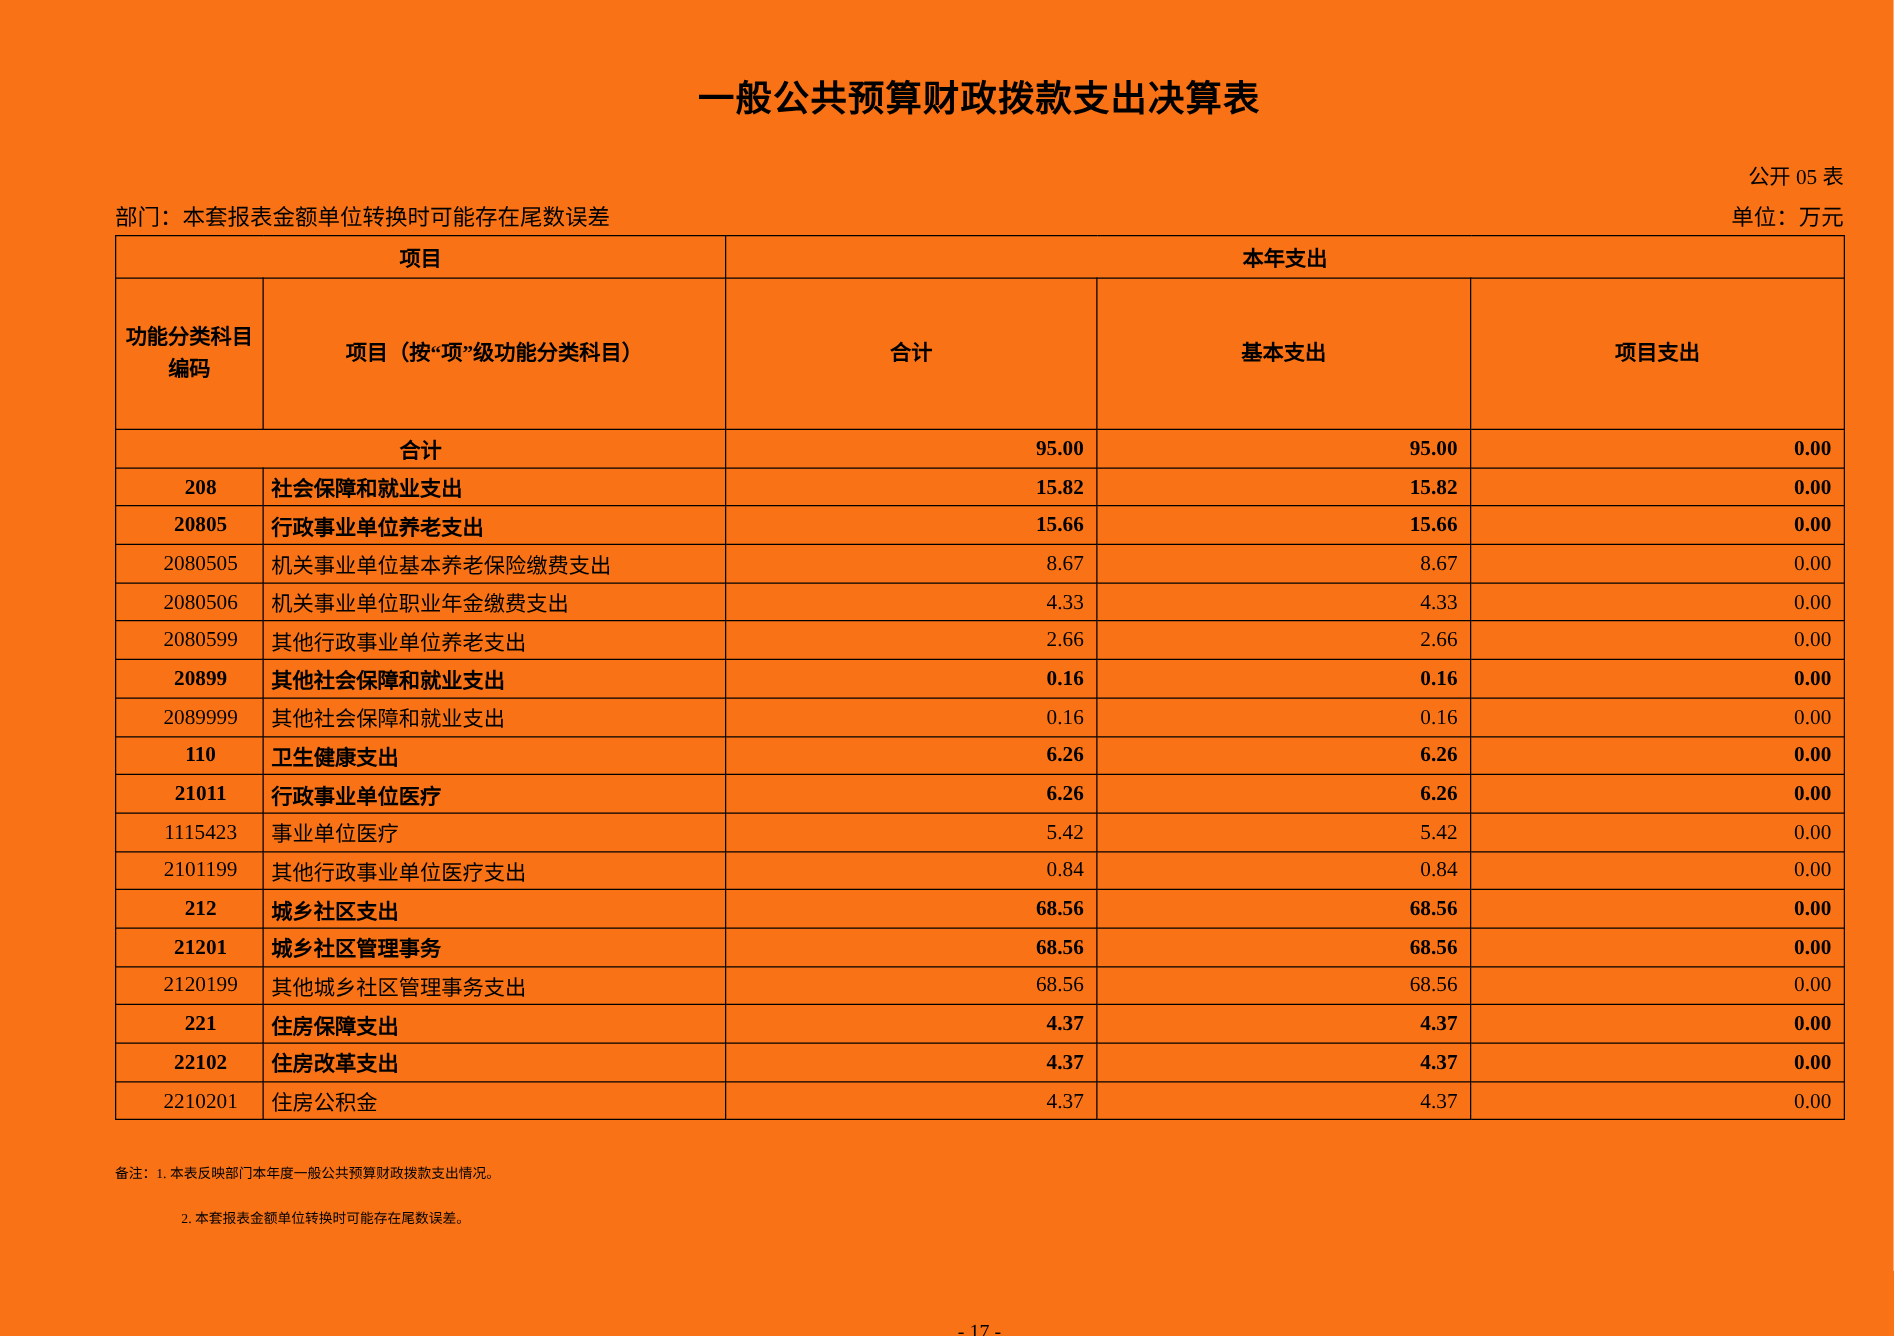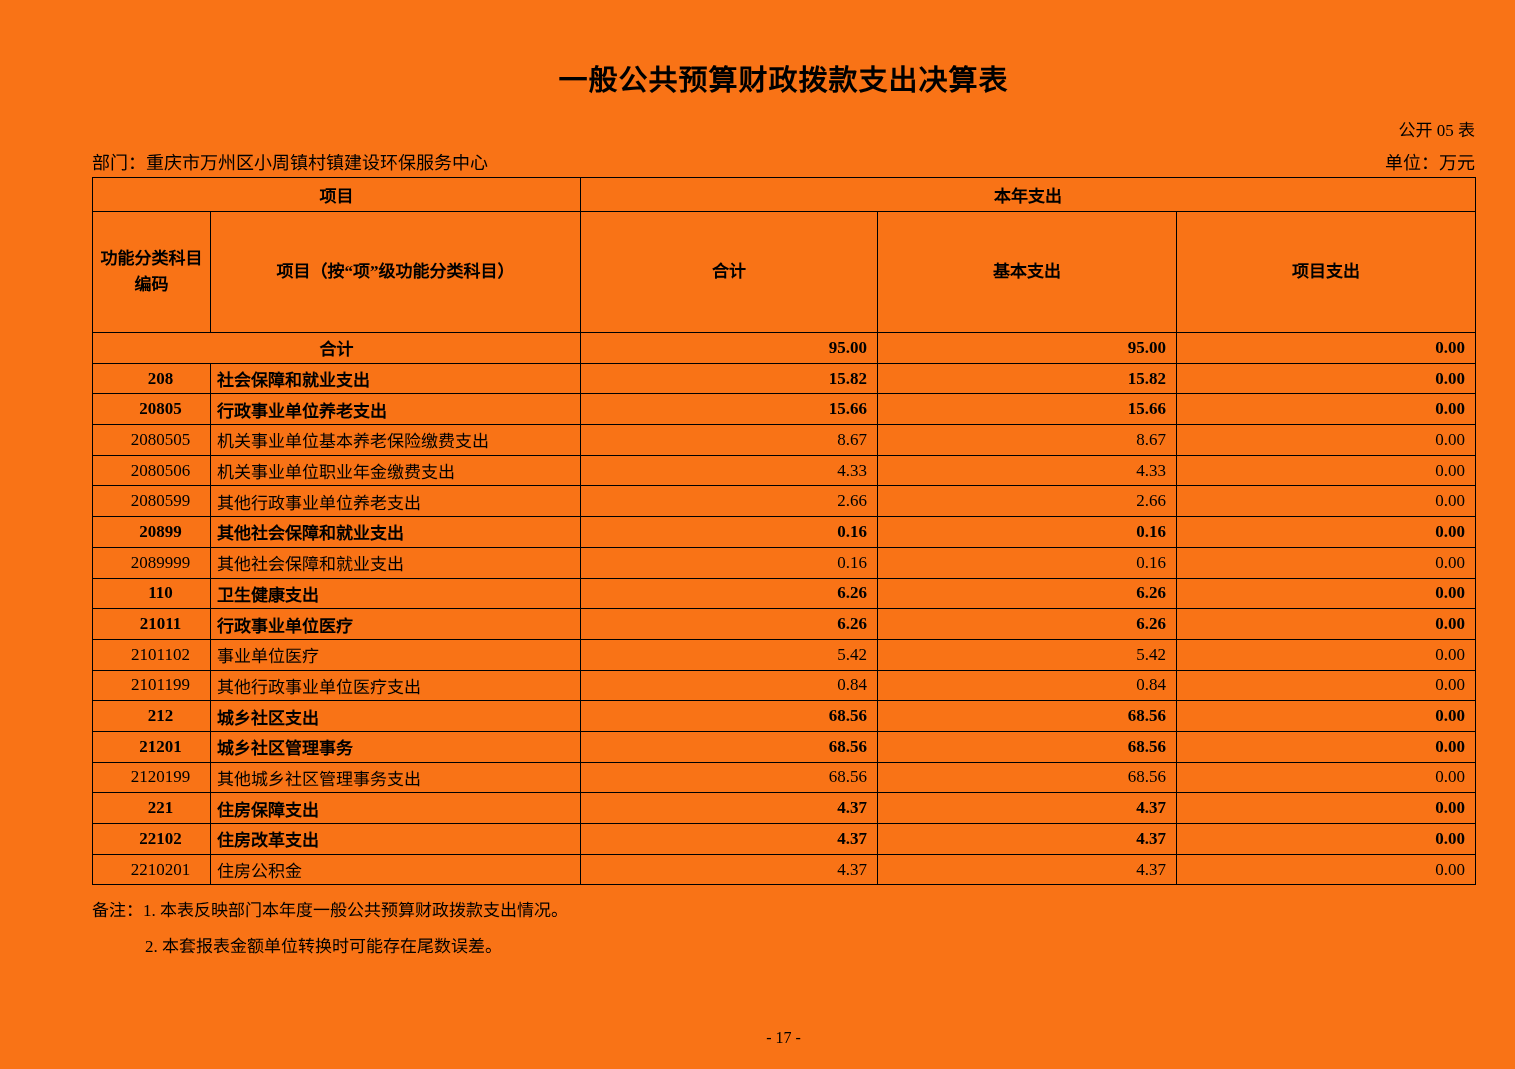--- a/index.html
+++ b/index.html
@@ -23,21 +23,21 @@
   .title {
     margin: 0;
     padding-top: 57px;
     text-align: center;
     font-size: 29px;
     font-weight: bold;
     line-height: 46px;
     letter-spacing: 1px;
   }
   .meta-table-no {
-    margin-top: 17px;
+    margin-top: 28px;
     text-align: right;
     font-size: 17px;
     line-height: 22px;
   }
   .meta-row {
     margin-top: 9px;
     display: flex;
     justify-content: space-between;
     align-items: flex-end;
     font-size: 18px;
@@ -79,43 +79,43 @@
     font-size: 17px;
     vertical-align: middle;
     padding: 0;
   }
   td.code { text-align: center; padding-left: 18px; }
   td.name { text-align: left; padding-left: 6px; font-family: Liberation Serif, serif; }
   td.num  { text-align: right; padding-right: 10px; }
   td.merged-name { text-align: center; }
   tr.bold td { font-weight: bold; }
   .notes {
-    margin-top: 8px;
-    font-size: 17px;
+    margin-top: 25px;
+    font-size: 11px;
     line-height: 36px;
   }
   .note2 { padding-left: 53px; }
   .pageno {
     margin-top: 64px;
     text-align: center;
     font-size: 16px;
   }
 </style>
 </head>
 <body>
 
 <div class="page">
   <div class="content">
 
     <h1 class="title">一般公共预算财政拨款支出决算表</h1>
 
     <div class="meta-table-no">公开 05 表</div>
 
     <div class="meta-row">
-      <div><span>部门：</span><span>重庆市万州区小周镇村镇建设环保服务中心</span></div>
+      <div><span>部门：</span><span>本套报表金额单位转换时可能存在尾数误差</span></div>
       <div><span>单位：</span><span>万元</span></div>
     </div>
 
     <table class="budget">
       <colgroup>
         <col class="col-code">
           <col class="col-item">
           <col class="col-total">
           <col class="col-basic">
           <col class="col-project">
@@ -200,21 +200,21 @@
             <td class="num">0.00</td>
           </tr>
           <tr class="bold">
             <td class="code">21011</td>
             <td class="name">行政事业单位医疗</td>
             <td class="num">6.26</td>
             <td class="num">6.26</td>
             <td class="num">0.00</td>
           </tr>
           <tr>
-            <td class="code">2101102</td>
+            <td class="code">1115423</td>
             <td class="name">事业单位医疗</td>
             <td class="num">5.42</td>
             <td class="num">5.42</td>
             <td class="num">0.00</td>
           </tr>
           <tr>
             <td class="code">2101199</td>
             <td class="name">其他行政事业单位医疗支出</td>
             <td class="num">0.84</td>
             <td class="num">0.84</td>

